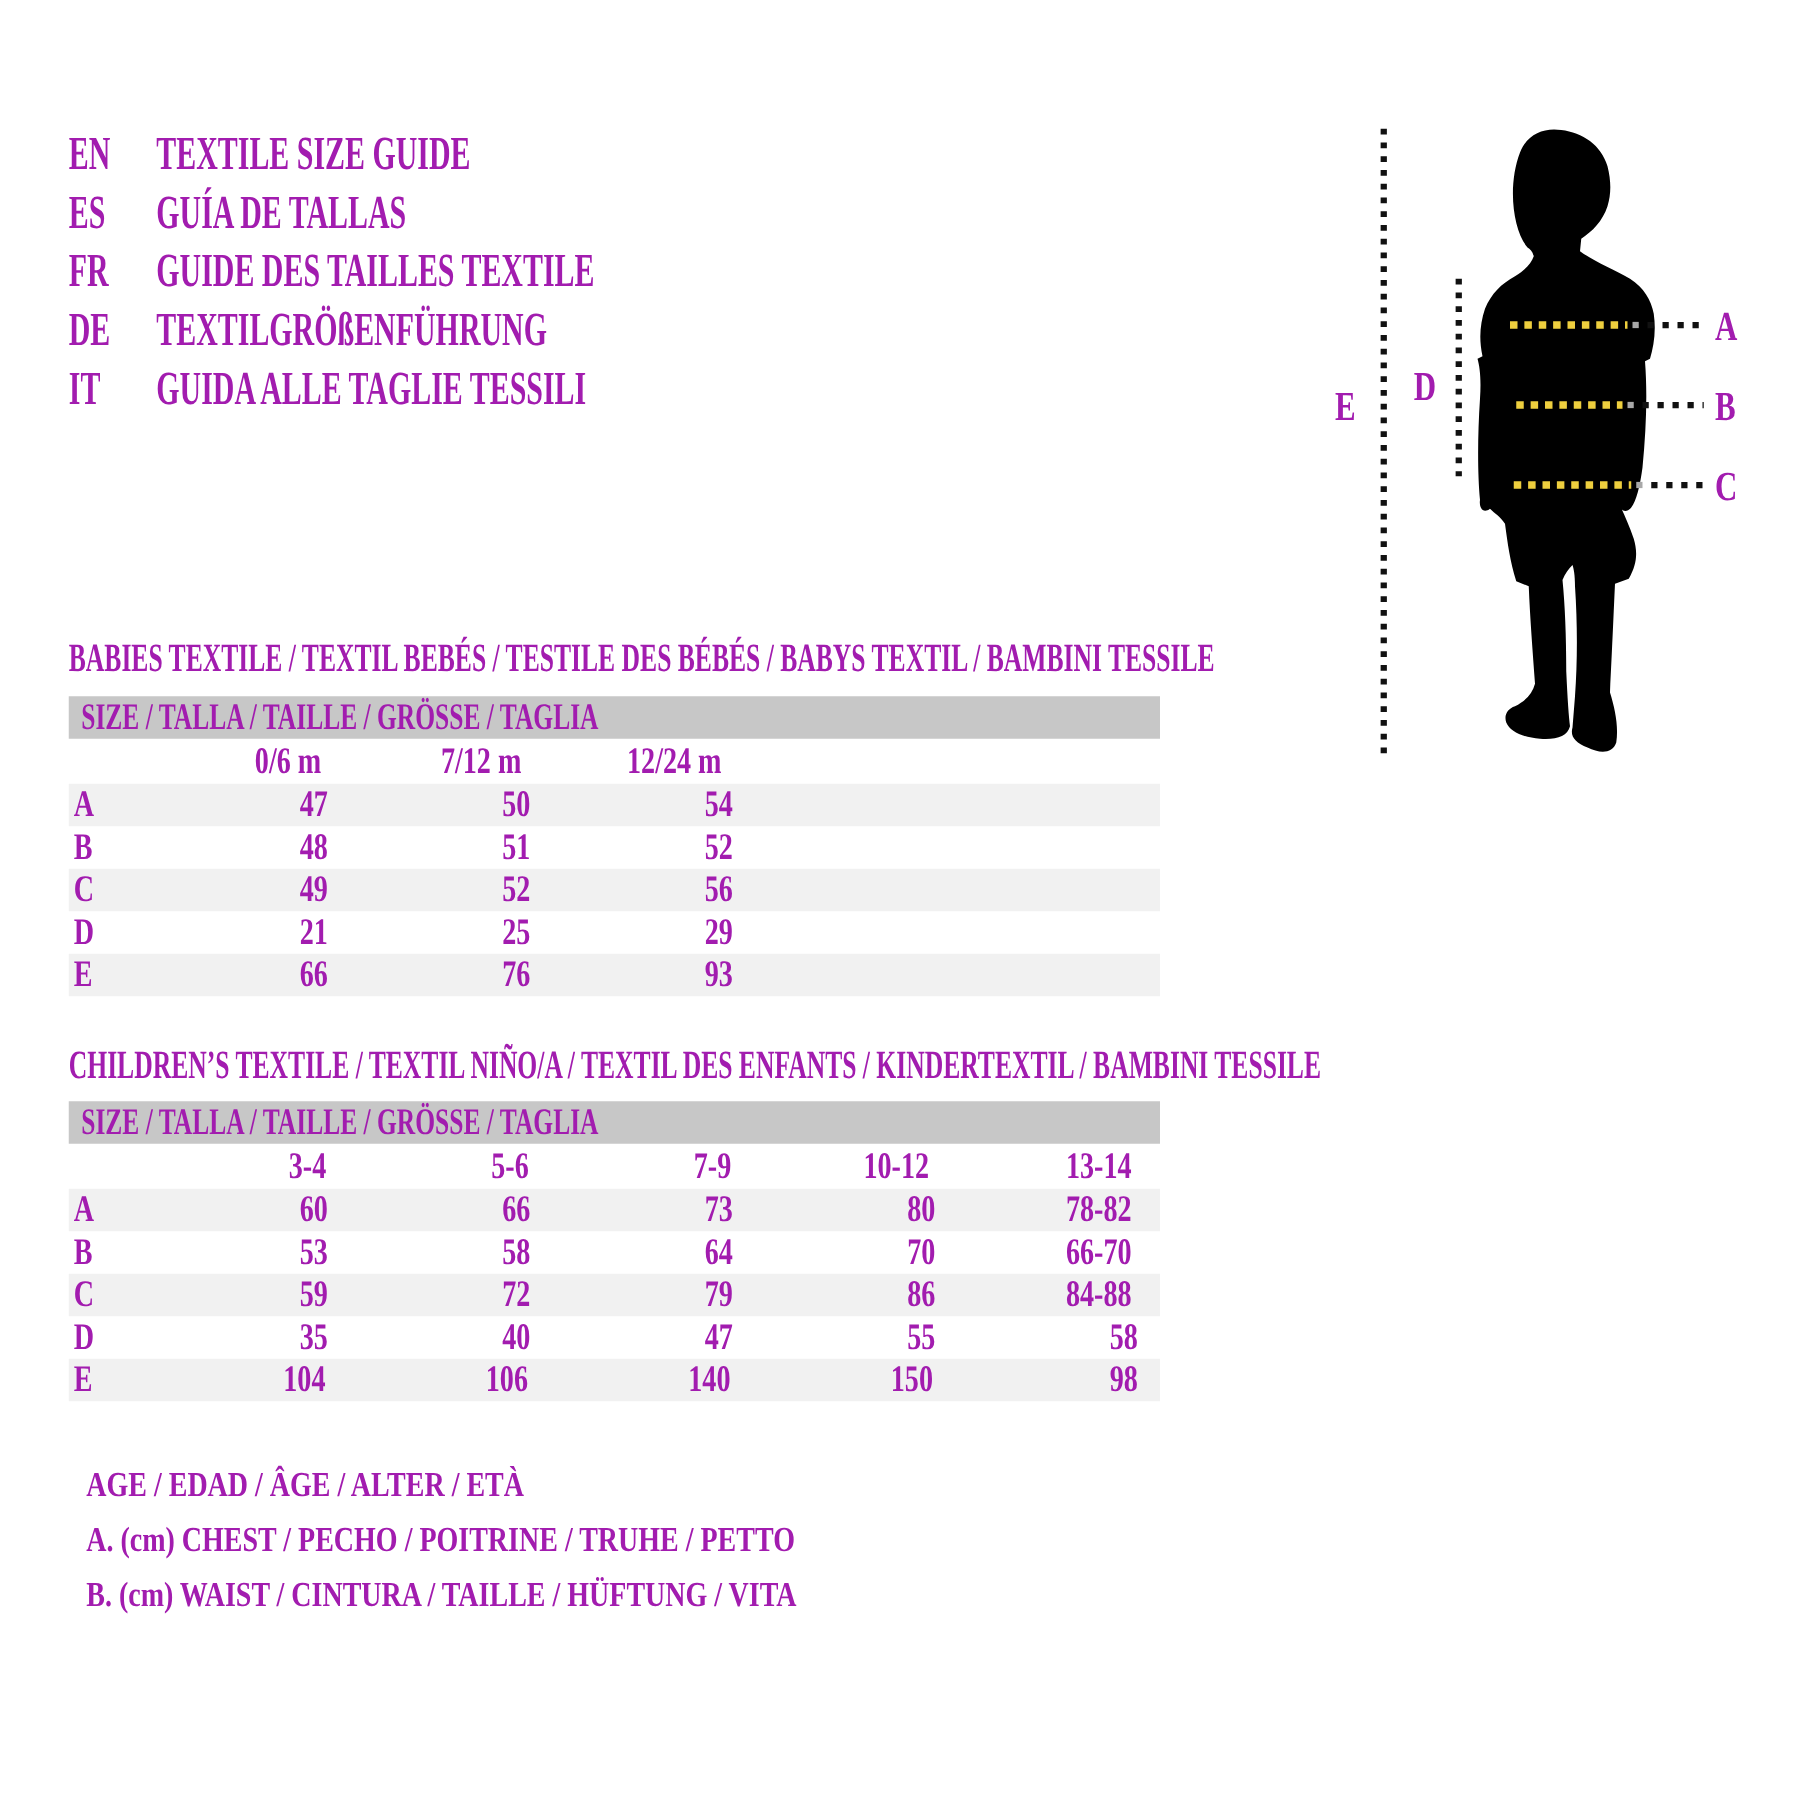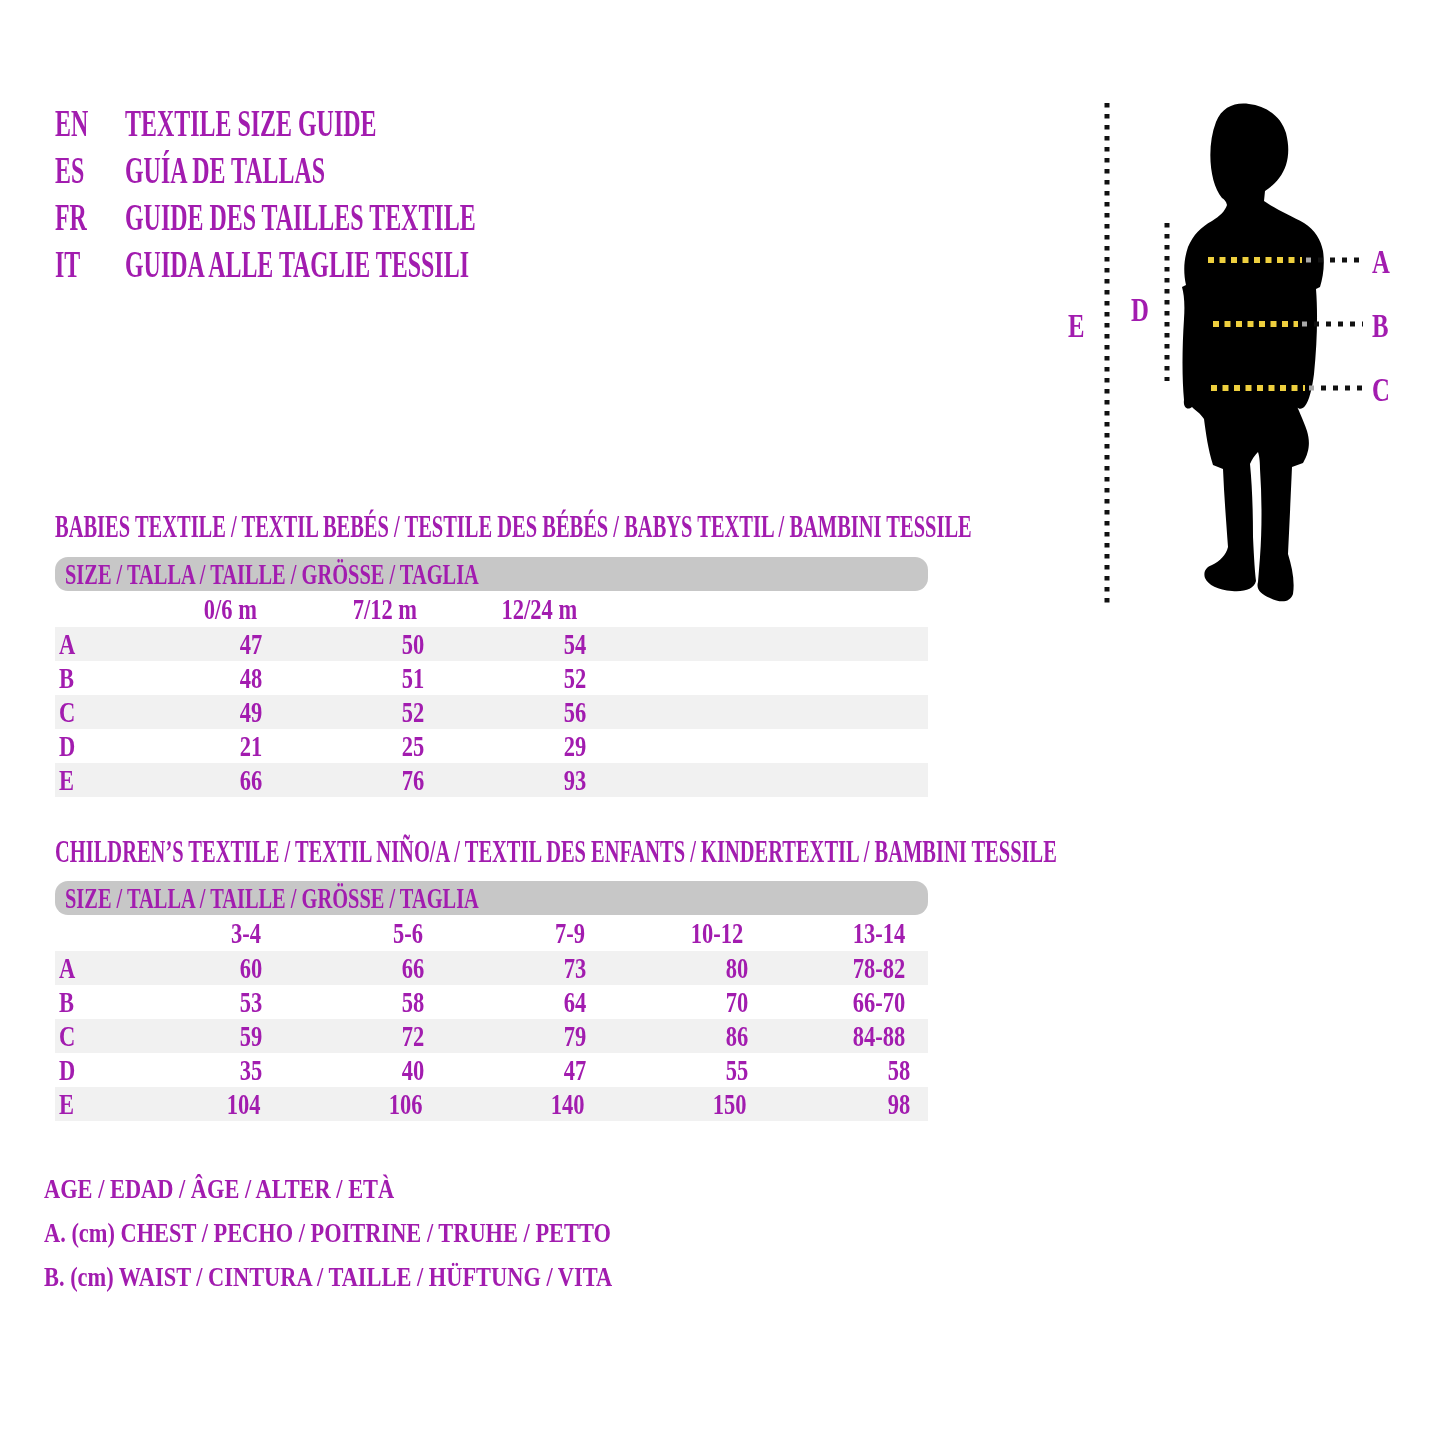--- a/index.html
+++ b/index.html
@@ -15,48 +15,52 @@
   .sx75{transform:scaleX(0.75);}
   .sx80{transform:scaleX(0.80);}
   
   .lang{left:55px;top:72px;font-size:38px;line-height:47px;}
   .lang-row{display:flex;}
   .lang-code{width:70px;flex:0 0 70px;}
   
   .sec-heading{left:55px;font-size:32px;line-height:34px;}
   
   .tbl{left:55px;width:873px;}
-  .bar{height:34px;line-height:34px;background:#c7c7c7;padding-left:10px;font-size:30px;box-sizing:border-box;border-radius:13px;}
+  .bar{height:34px;line-height:34px;background:#c7c7c7;padding-left:10px;font-size:30px;box-sizing:border-box;}
   .trow{display:flex;height:34px;line-height:34px;font-size:30px;}
   .trow.head{height:36px;line-height:36px;}
   .trow.stripe{background:#f1f1f1;}
   .cell{width:162px;flex:0 0 162px;text-align:right;}
   .cell.lbl{width:45px;flex:0 0 45px;text-align:left;padding-left:4px;}
   
-  .legend{left:44px;top:1139px;font-size:28px;line-height:44px;}
+  .legend{left:69px;top:1139px;font-size:28px;line-height:44px;}
   
   .mlabel{font-size:33px;line-height:33px;}
 </style>
 </head>
 <body>
 
 <div class="canvas">
 
   <div class="abs lang">
     <div class="lang-row">
       <span class="lang-code"><span class="cd sx63">EN</span></span>
       <span class="cd sx63">TEXTILE SIZE GUIDE</span>
     </div>
     <div class="lang-row">
       <span class="lang-code"><span class="cd sx63">ES</span></span>
       <span class="cd sx63">GUÍA DE TALLAS</span>
     </div>
     <div class="lang-row">
       <span class="lang-code"><span class="cd sx63">FR</span></span>
       <span class="cd sx63">GUIDE DES TAILLES TEXTILE</span>
+    </div>
+    <div class="lang-row">
+      <span class="lang-code"><span class="cd sx63">DE</span></span>
+      <span class="cd sx63">TEXTILGRÖßENFÜHRUNG</span>
     </div>
     <div class="lang-row">
       <span class="lang-code"><span class="cd sx63">IT</span></span>
       <span class="cd sx63">GUIDA ALLE TAGLIE TESSILI</span>
     </div>
   </div>
 
   <svg class="abs" style="left:1060px;top:60px;" width="390" height="530" viewBox="0 0 390 530">
 
     <line x1="47" y1="15" x2="47" y2="517" stroke="#111111" stroke-width="5" stroke-dasharray="4.5 6.5"></line>

